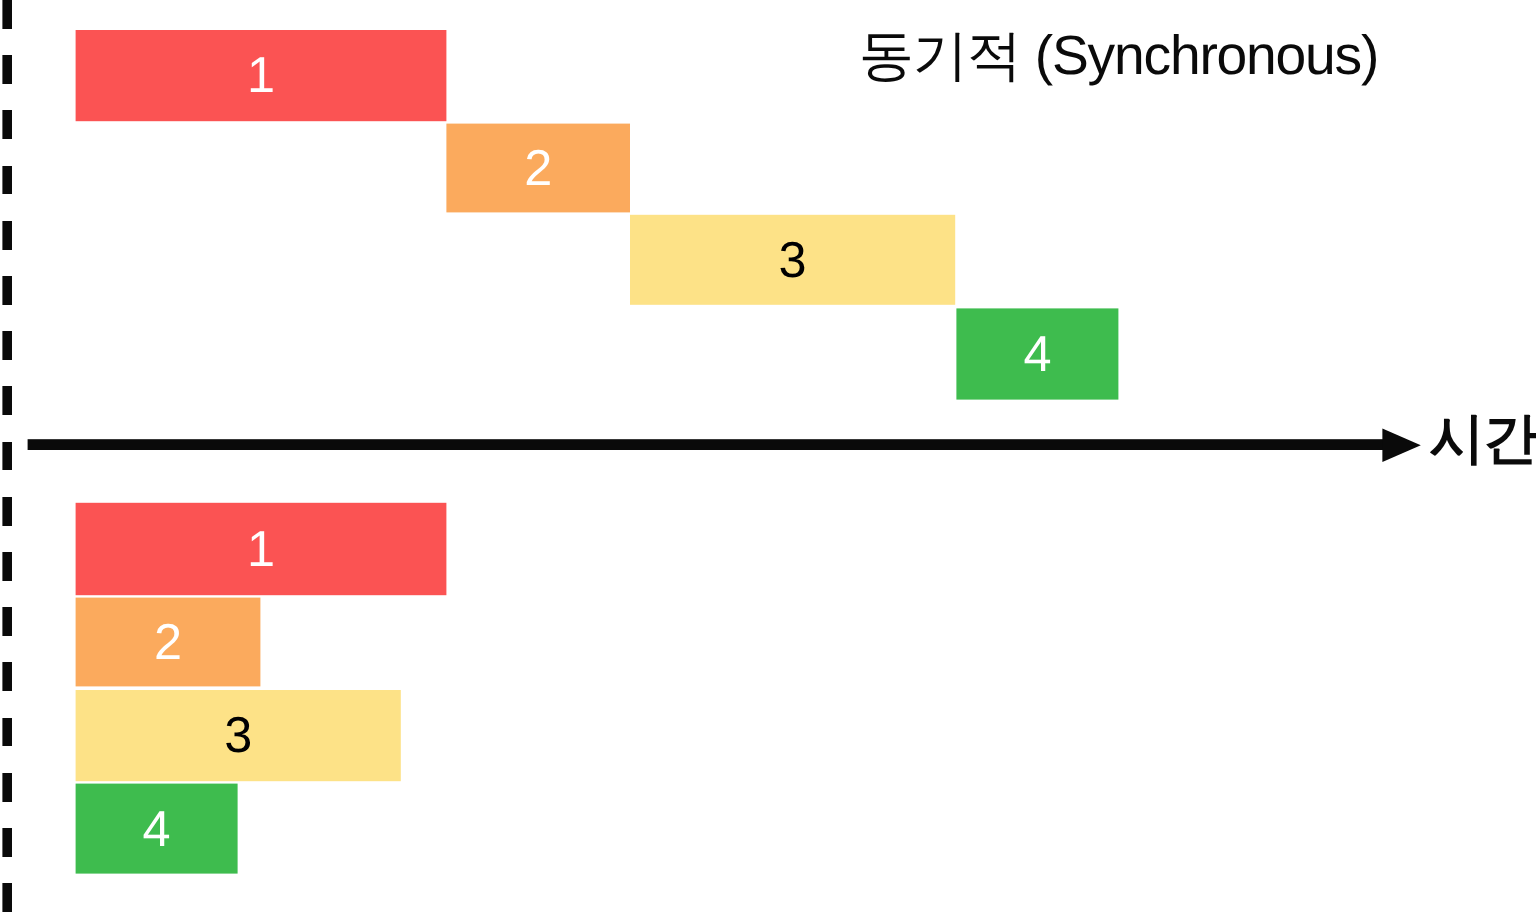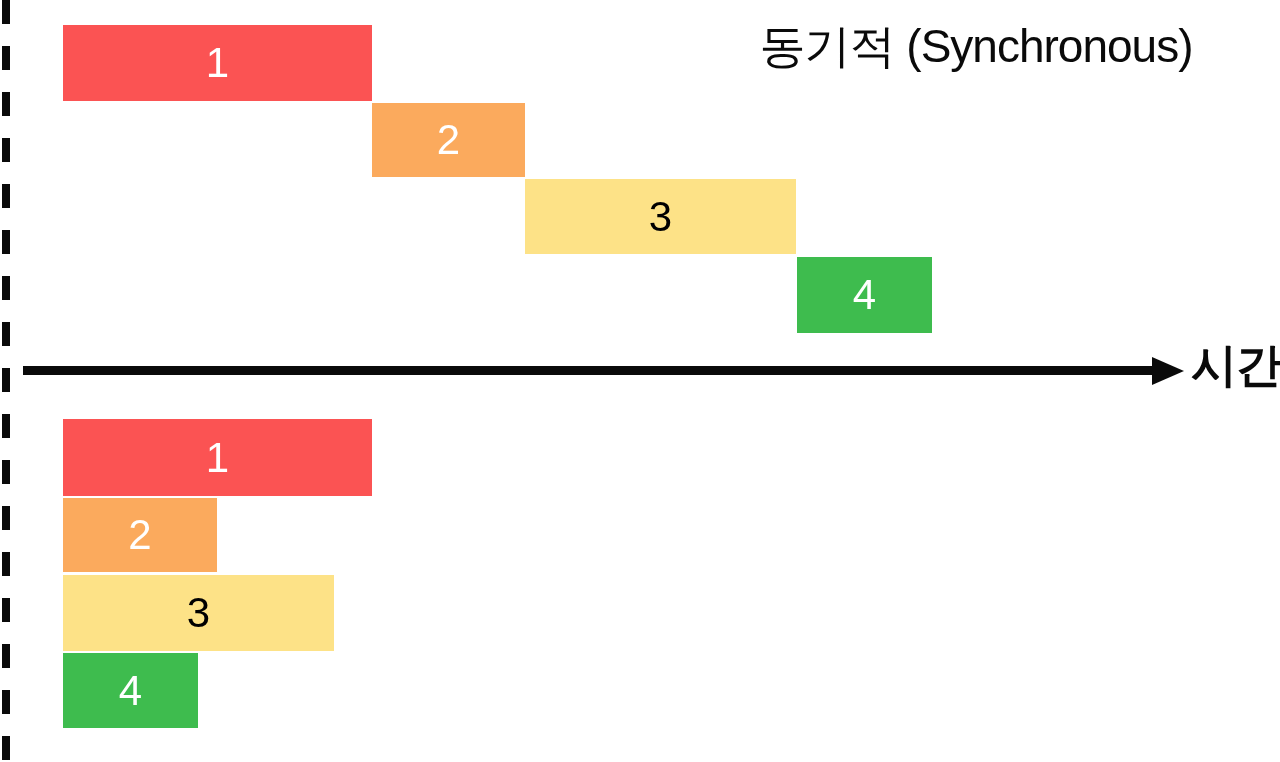--- a/index.html
+++ b/index.html
@@ -28,21 +28,20 @@
   }
   
   .section-title {
     position: absolute;
     transform: translate(-50%, -50%);
     font-size: 46px;
     font-weight: 500;
     color: #0a0a0a;
     white-space: nowrap;
     letter-spacing: -1px;
-    margin-left: 44px;
   }
   .sync-title  { left: 932px; top: 47px; }
   .async-title { left: 977px; top: 452px; }
 
   
   .bar {
     position: absolute;
     display: flex;
     align-items: center;
     justify-content: center;

